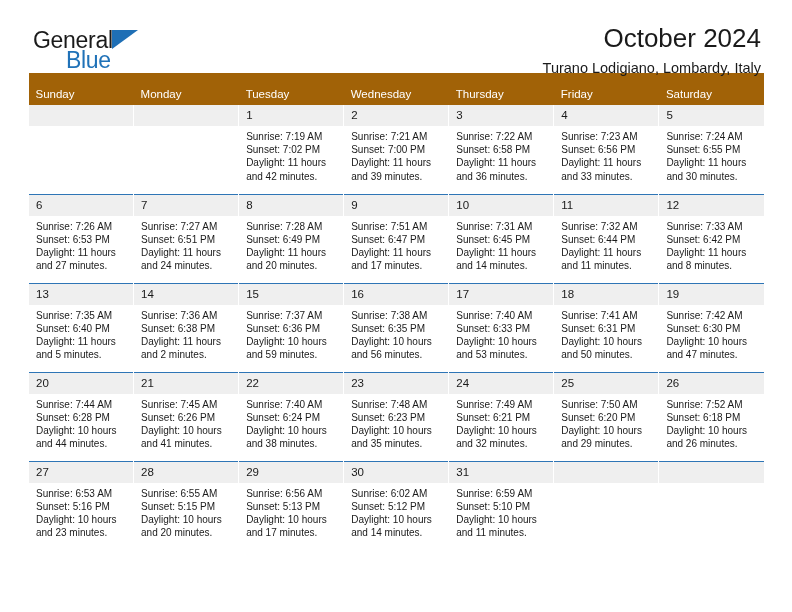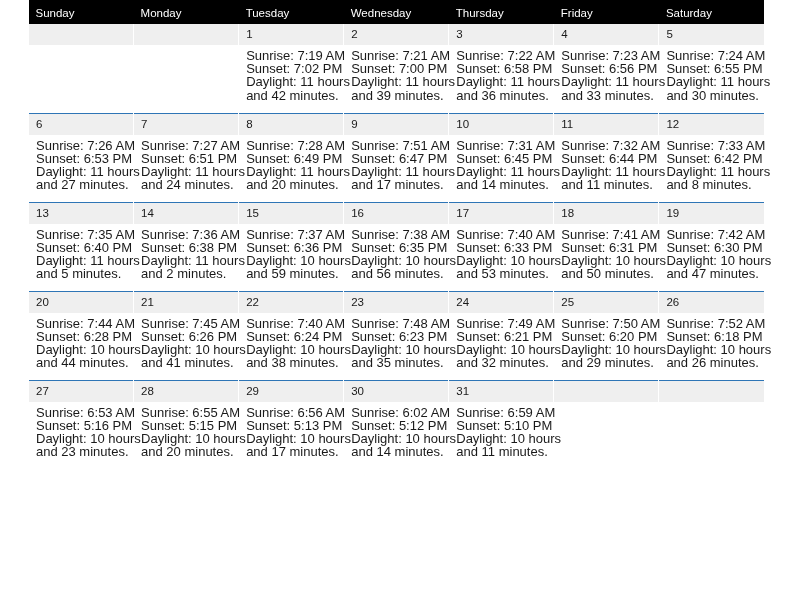--- a/index.html
+++ b/index.html
@@ -82,26 +82,26 @@
     white-space: nowrap;
   }
 
   
   table.calendar {
     width: 736px;
     border-collapse: collapse;
     table-layout: fixed;
   }
   table.calendar th {
-    background: #000000;
+    background: #a16207;
     color: #ffffff;
     font-weight: normal;
     font-size: 11.5px;
     text-align: left;
-    padding: 7px 0 5px 7px;
+    padding: 15px 0 5px 7px;
     height: 11px;
     border: none;
   }
   td.daycell {
     vertical-align: top;
     padding: 0;
     border-top: 1px solid #2e75b6;
     border-left: 1px solid #ffffff;
     height: 89px;
     box-sizing: border-box;
@@ -112,33 +112,47 @@
   .daynum {
     background: #efefef;
     font-size: 11.5px;
     line-height: 14px;
     padding: 3px 0 4px 7px;
     color: #1a1a1a;
     min-height: 14px;
   }
   .details {
     padding: 4px 5px 0 7px;
-    font-size: 13px;
+    font-size: 10px;
     line-height: 13.2px;
     color: #1a1a1a;
   }
   .details div {
     white-space: nowrap;
   }
 </style>
 </head>
 <body>
 
 <div class="page">
 
+  <div class="masthead">
+
+    <div class="logo">
+      <span class="logo-general">General</span>
+      <span class="logo-tri"></span>
+      <span class="logo-blue">Blue</span>
+    </div>
+
+    <div class="title-block">
+      <div class="cal-title">October 2024</div>
+      <div class="cal-subtitle">Turano Lodigiano, Lombardy, Italy</div>
+    </div>
+
+  </div>
 
   <table class="calendar">
     <thead>
       <tr>
         <th>Sunday</th>
         <th>Monday</th>
         <th>Tuesday</th>
         <th>Wednesday</th>
         <th>Thursday</th>
         <th>Friday</th>

